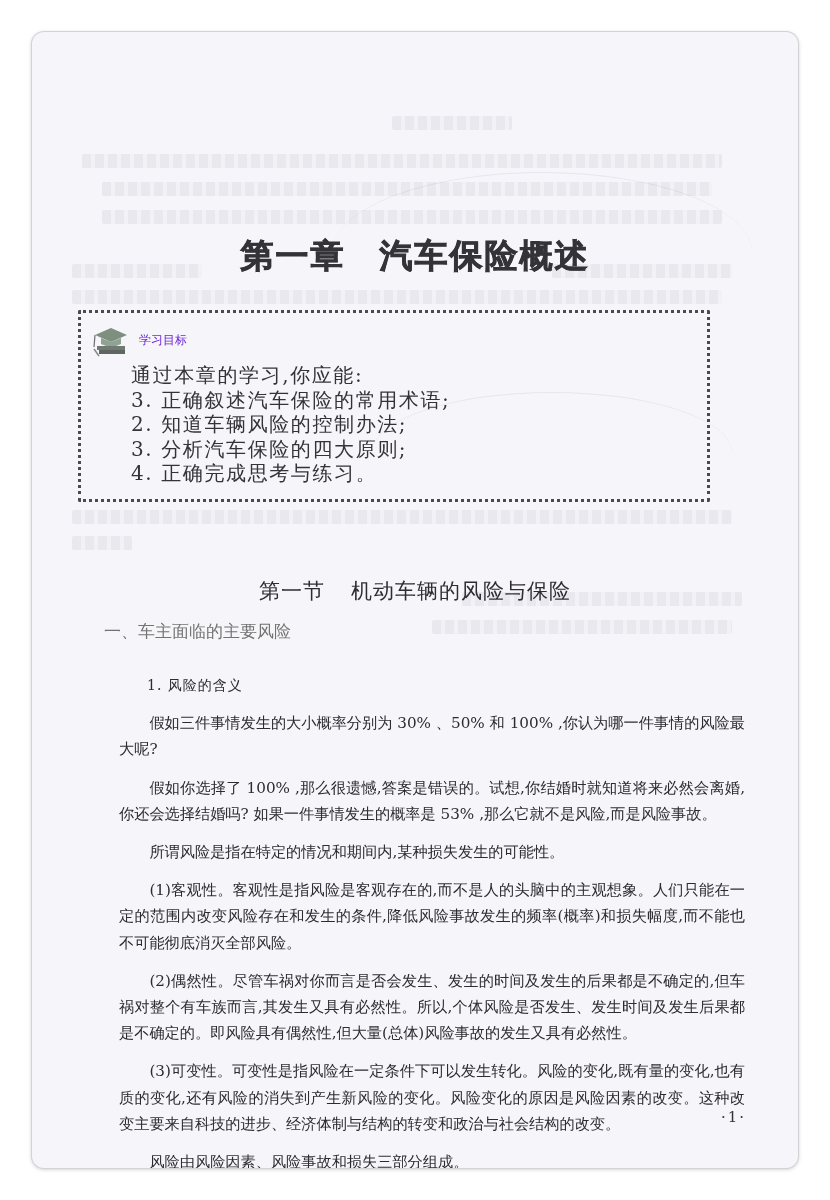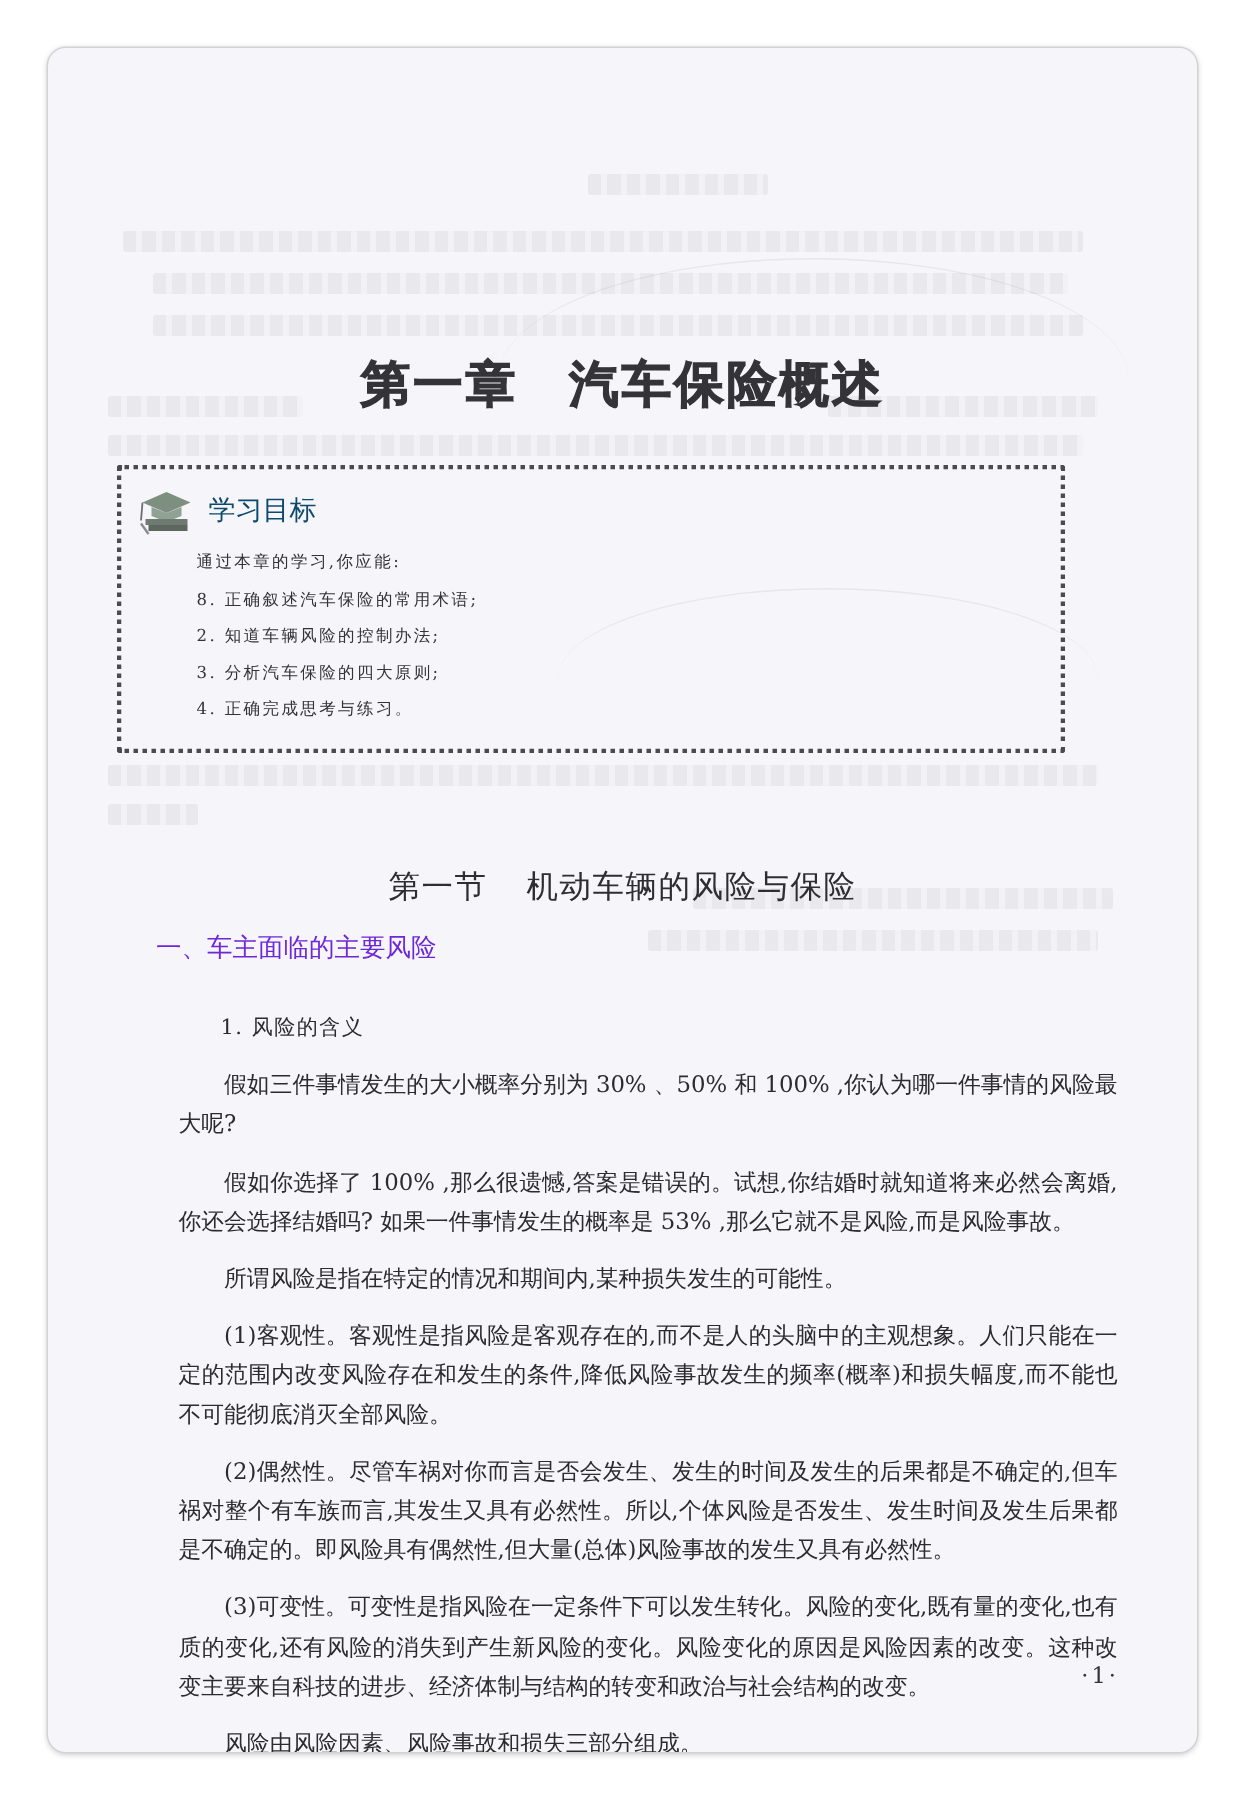--- a/index.html
+++ b/index.html
@@ -77,28 +77,28 @@
       align-items: center;
     }
     .cap-icon {
       width: 40px;
       height: 30px;
       position: relative;
       margin-right: 8px;
     }
     .obj-title {
       font-family: "DejaVu Sans", "Liberation Sans", sans-serif;
-      font-size: 18px;
-      color: #0c4a6e;
+      font-size: 12px;
+      color: #6d28d9;
     }
     .obj-list {
       position: absolute;
       left: 50px;
       top: 50px;
-      font-size: 11px;
+      font-size: 20px;
       line-height: 24.5px;
       letter-spacing: 1.6px;
       color: #333338;
     }
 
     .section-title {
       position: absolute;
       left: 0;
       right: 0;
       top: 545px;
@@ -109,21 +109,21 @@
       letter-spacing: 1px;
     }
     .section-title .sep { display: inline-block; width: 26px; }
 
     .subsection-title {
       position: absolute;
       left: 72px;
       top: 588px;
       font-family: Liberation Mono, monospace;
       font-size: 17px;
-      color: #6d28d9;
+      color: #737373;
     }
 
     .body-text {
       position: absolute;
       left: 75px;
       top: 628px;
       width: 650px;
       font-size: 15.2px;
       line-height: 26.2px;
       color: #2b2b30;
@@ -180,21 +180,21 @@
           <rect x="6" y="21" width="28" height="4" fill="#6f7a72"></rect>
           <rect x="8" y="25" width="26" height="4" fill="#5d6760"></rect>
           <line x1="4" y1="10" x2="3" y2="22" stroke="#6e6e74" stroke-width="1.2"></line>
           <line x1="3" y1="24" x2="8" y2="31" stroke="#8a8a90" stroke-width="1.6"></line>
         </svg>
       </span>
       <span class="obj-title">学习目标</span>
     </div>
     <div class="obj-list">
       <div>通过本章的学习,你应能:</div>
-      <div>8. 正确叙述汽车保险的常用术语;</div>
+      <div>3. 正确叙述汽车保险的常用术语;</div>
       <div>2. 知道车辆风险的控制办法;</div>
       <div>3. 分析汽车保险的四大原则;</div>
       <div>4. 正确完成思考与练习。</div>
     </div>
   </div>
 
   <div class="section-title">
     <span>第一节</span><span class="sep"></span><span>机动车辆的风险与保险</span>
   </div>
 

